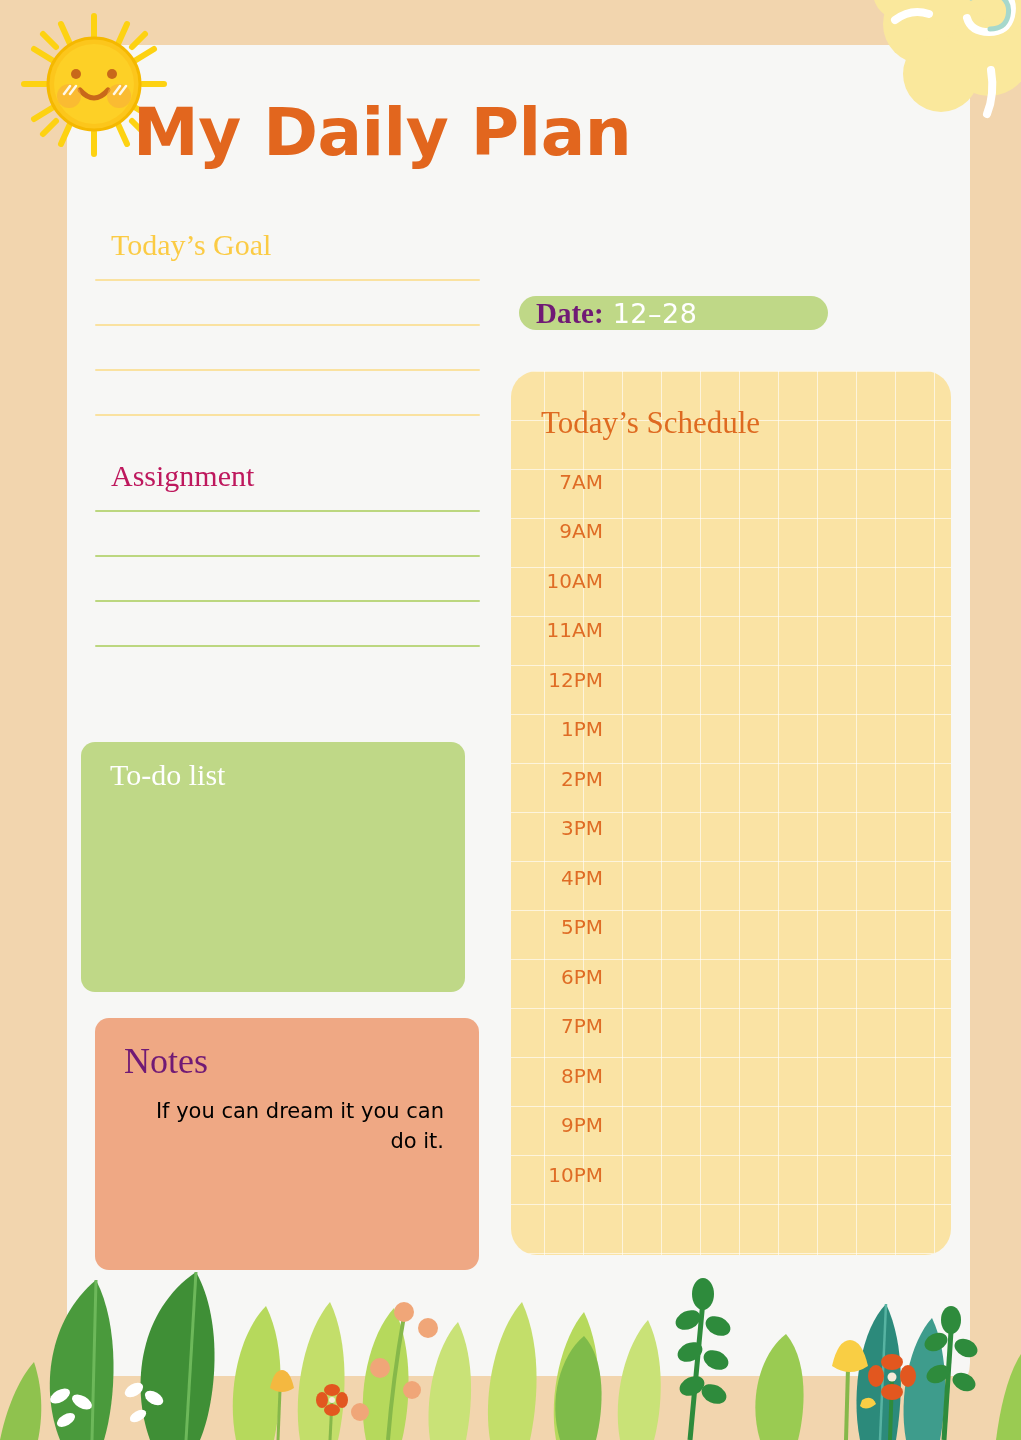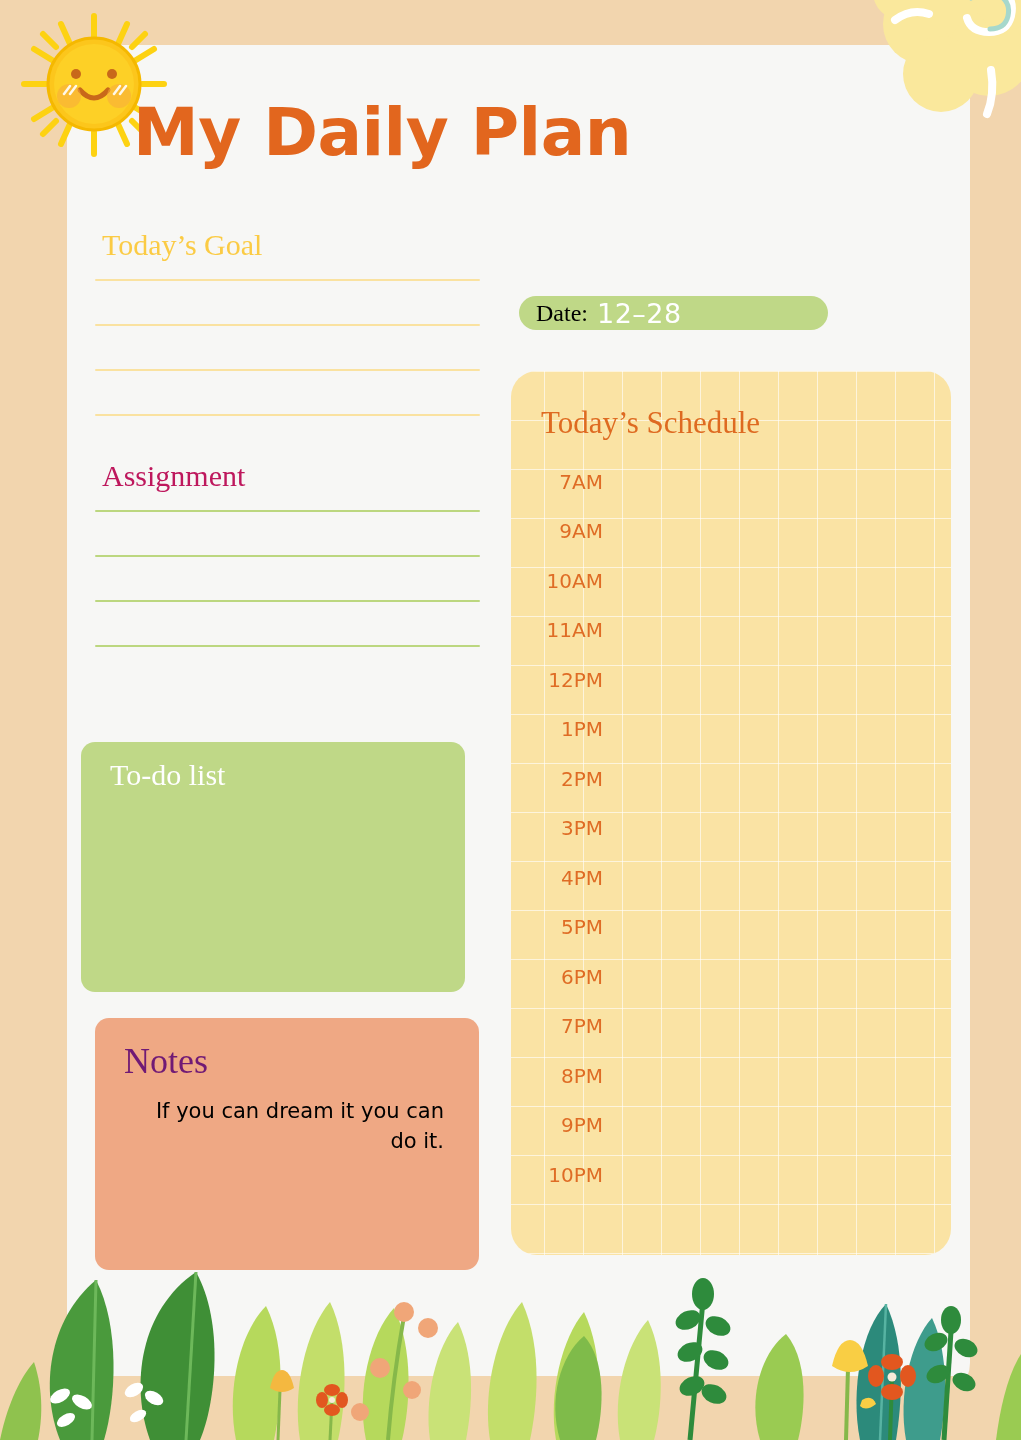--- a/index.html
+++ b/index.html
@@ -21,21 +21,21 @@
   .bottom-deco{position:absolute;left:0;bottom:0;width:1021px;height:190px;}
   
   .title{
     position:absolute;left:133px;top:100px;
     font-family:"DejaVu Sans", sans-serif;
     font-weight:bold;font-size:66px;line-height:1;
     color:#E2661E;letter-spacing:-0.5px;text-align:center;
   }
   
   .left-col{position:absolute;left:95px;top:228px;width:385px;}
-  .sec-head{font-size:30px;line-height:1.1;margin:0 0 18px 7px;}
+  .sec-head{font-size:30px;line-height:1.1;margin:0 0 18px 16px;}
   .sec-head.goal{color:#FBCB44;}
   .sec-head.assign{color:#be185d;margin-top:34px;}
   .lines{margin:0;padding:0;}
   .rule{height:2px;border-radius:2px;margin-bottom:43px;}
   .rule.goal{background:#FAE2A0;}
   .rule.assign{background:#BCD77F;}
   
   .todo-card{
     position:absolute;left:81px;top:742px;width:384px;height:250px;
     background:#BFD887;border-radius:14px;
@@ -55,21 +55,21 @@
     position:absolute;left:29px;top:78px;width:320px;
     color:#000000;font-family:"DejaVu Sans", sans-serif;
     font-size:21px;line-height:1.45;text-align:right;
   }
   
   .date-badge{
     position:absolute;left:519px;top:296px;width:309px;height:34px;
     background:#BFD887;border-radius:18px;
     display:flex;align-items:center;padding-left:17px;box-sizing:border-box;
   }
-  .date-badge .lbl{color:#000000;font-size:24px;}
+  .date-badge .lbl{color:#701a75;font-size:29px;font-weight:bold;}
   .date-badge .val{
     color:#FFFFFF;font-family:"DejaVu Sans", sans-serif;
     font-size:27px;margin-left:9px;letter-spacing:0.5px;
   }
   
   .sched{
     position:absolute;left:511px;top:371px;width:440px;height:884px;
     background:#FAE3A4;border-radius:26px;overflow:hidden;
   }
   .sched .grid{

